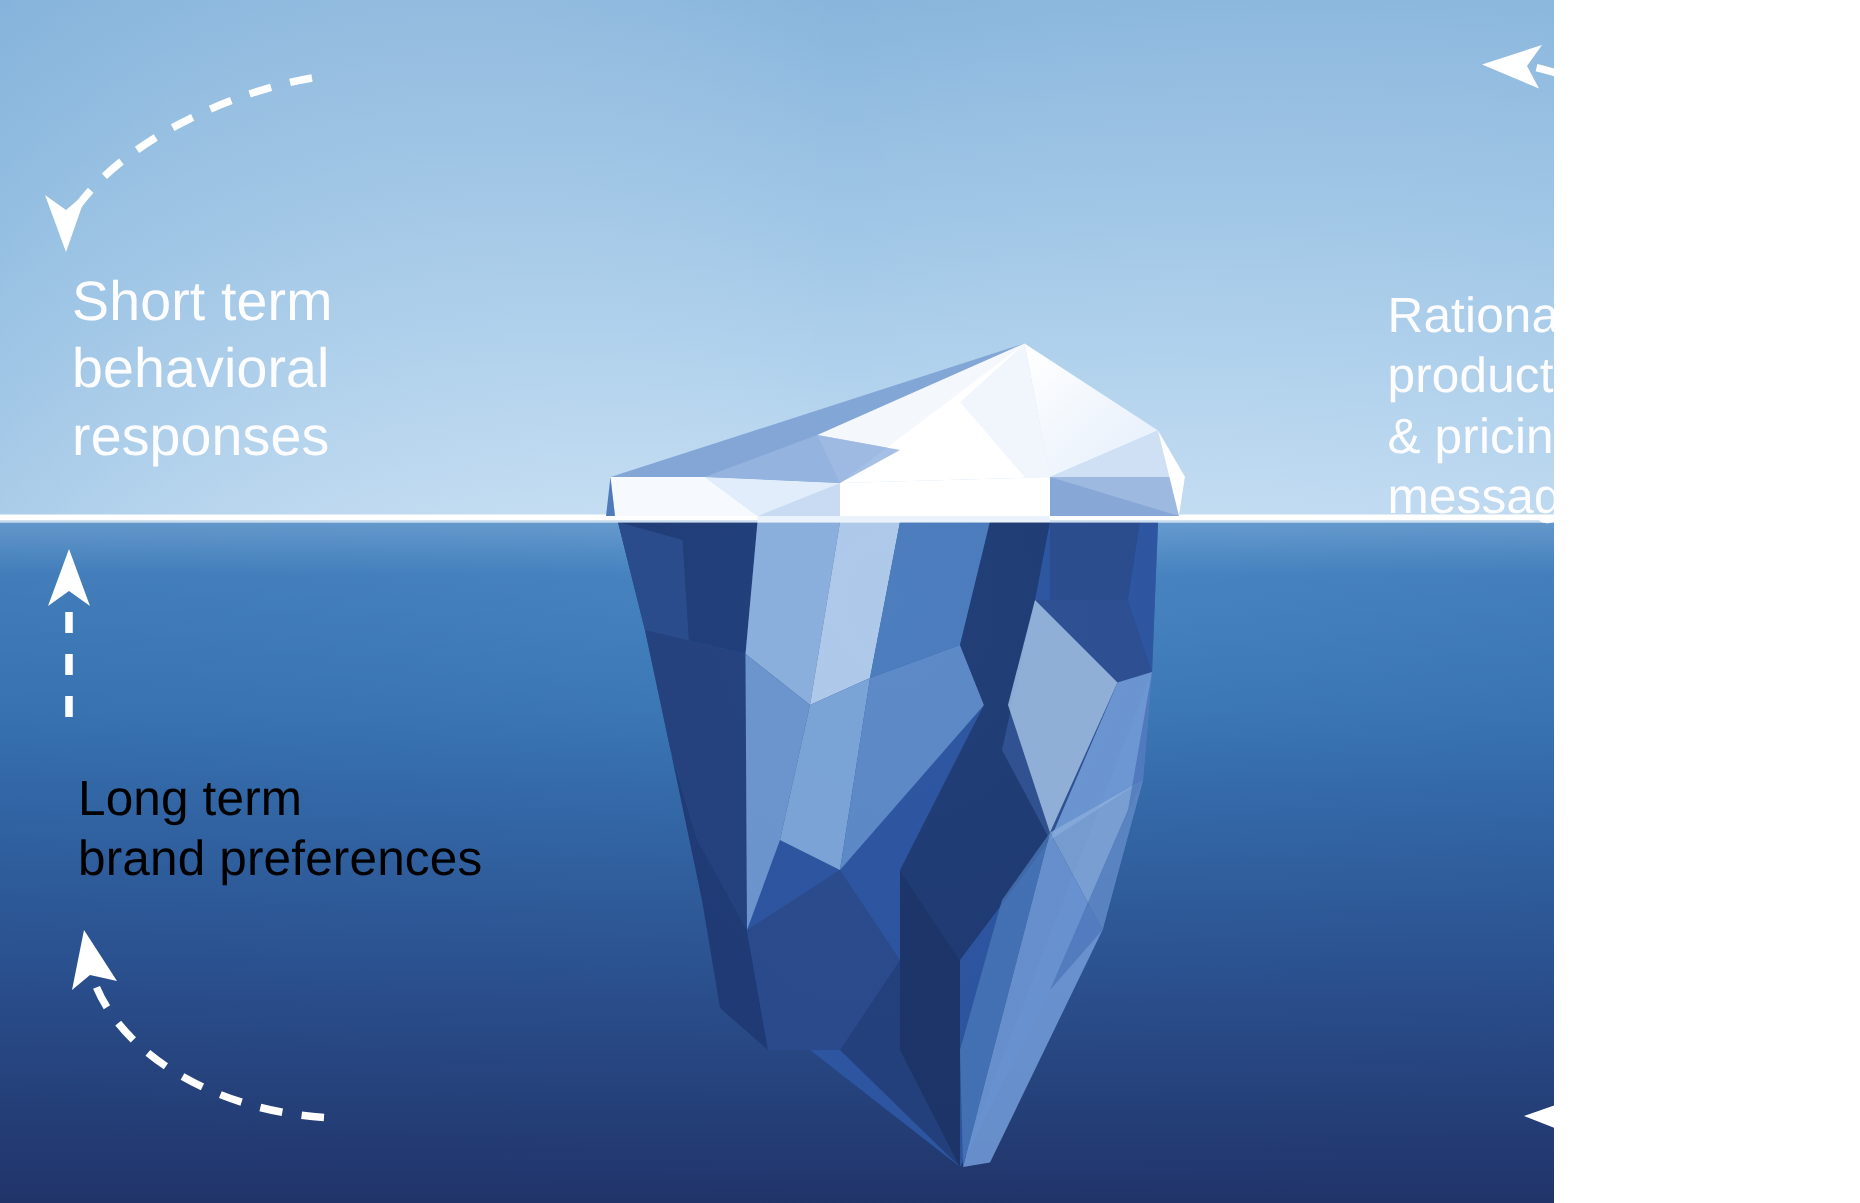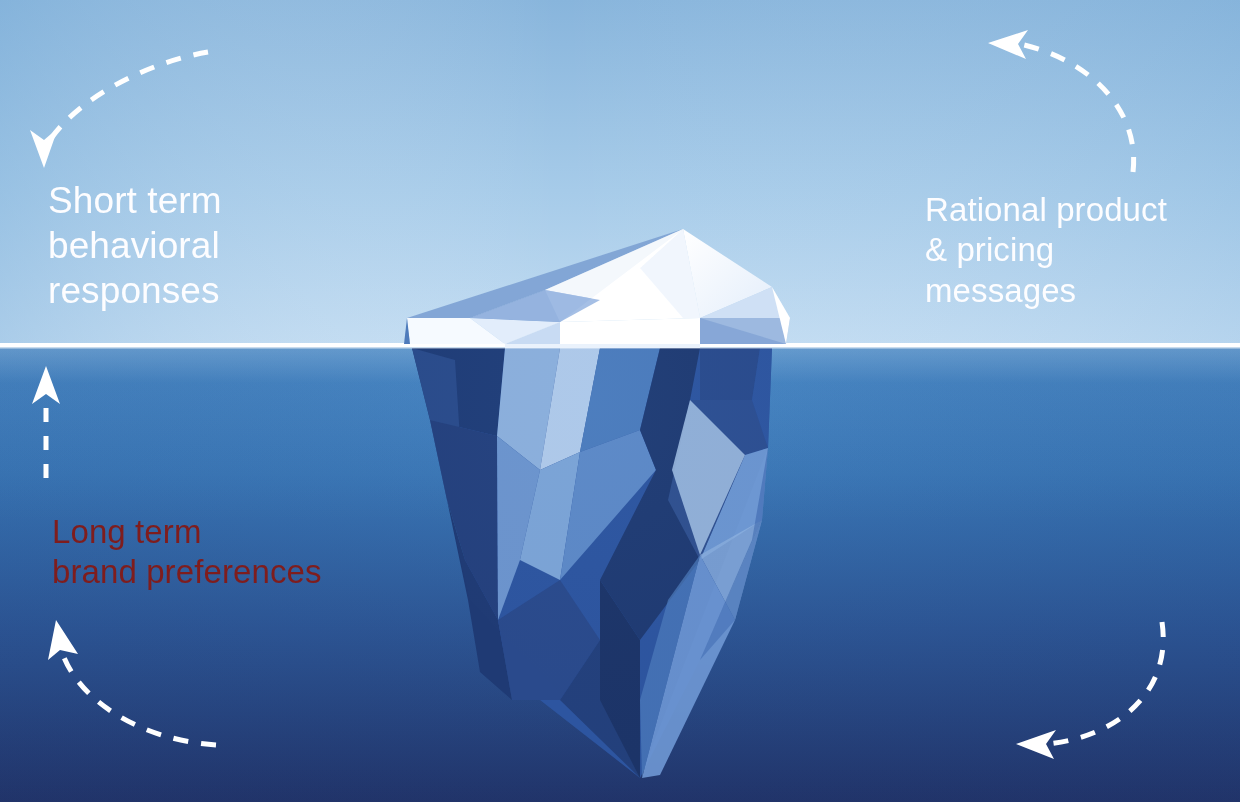--- a/index.html
+++ b/index.html
@@ -2,21 +2,21 @@
 <html><head>
 <meta charset="utf-8">
 <style>
   html, body {
     margin: 0;
     padding: 0;
     background: #ffffff;
   }
   #stage {
     position: relative;
-    width: 1240px;
+    width: 1036px;
     height: 802px;
     overflow: hidden;
     font-family: "Liberation Sans", sans-serif;
     background: #9cc4e4;
   }
   #scene-svg {
     position: absolute;
     inset: 0;
     width: 1240px;
     height: 802px;
@@ -31,21 +31,21 @@
     white-space: pre-line;
     letter-spacing: 0.1px;
     text-rendering: optimizeLegibility;
   }
   .label-sky {
     font-size: 37px;
     color: #fdfdff;
   }
   .label-sea {
     font-size: 33px;
-    color: #7f1d1d;
+    color: #000000;
   }
   #label-short-term {
     left: 48px;
     top: 178px;
   }
   #label-rational {
     left: 925px;
     top: 190px;
     font-size: 33px;
   }

